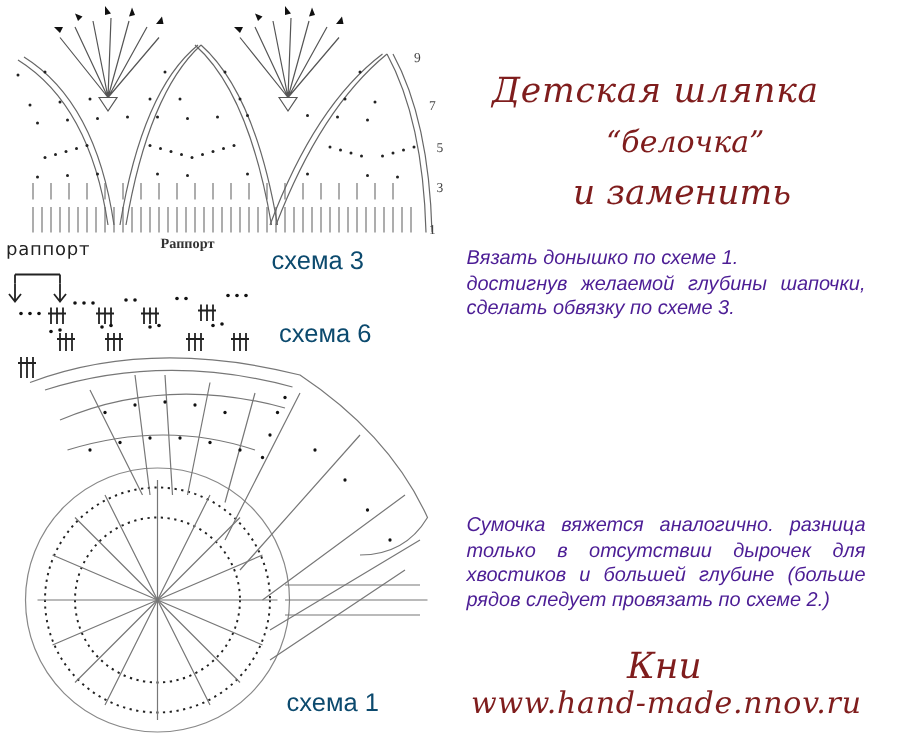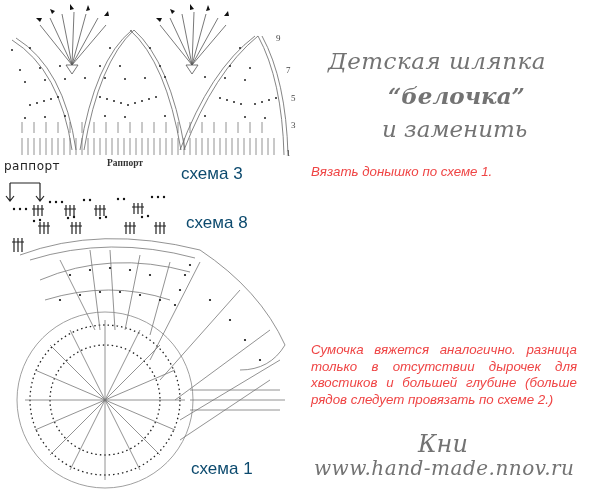--- a/index.html
+++ b/index.html
@@ -1,22 +1,22 @@
 <!DOCTYPE html>
 <html><head>
 <meta charset="utf-8">
 <style>
   html, body { margin: 0; padding: 0; background: #ffffff; }
   body { width: 600px; height: 490px; position: relative; overflow: hidden; font-family: "Liberation Sans", sans-serif; color: #1a1a1a; }
   .abs { position: absolute; }
-  .script { font-family: "DejaVu Serif", serif; font-style: italic; color: #737373; white-space: nowrap; }
+  .script { font-family: "DejaVu Serif", serif; font-style: italic; color: #7f1d1d; white-space: nowrap; }
   .title1 { left: 328px; top: 48px; font-size: 23px; letter-spacing: 0.5px; }
-  .title2 { left: 388px; top: 82px; font-size: 23px; font-weight: bold; }
+  .title2 { left: 404px; top: 82px; font-size: 20px; }
   .title3 { left: 382px; top: 116px; font-size: 23px; }
-  .body-text { left: 311px; width: 266px; font-style: italic; font-size: 13.3px; line-height: 16.6px; text-align: justify; color: #ef4444; }
+  .body-text { left: 311px; width: 266px; font-style: italic; font-size: 13.3px; line-height: 16.6px; text-align: justify; color: #4c1d95; }
   .body-text p { margin: 0; }
   .p-block1 { top: 164px; }
   .p-block2 { top: 342px; }
   .sig { left: 418px; top: 430px; font-size: 24px; }
   .url { left: 314px; top: 456px; font-size: 20px; letter-spacing: 0.5px; }
   .label { font-size: 17px; color: #0c4a6e; }
   .lbl-s3 { left: 181px; top: 164px; }
   .lbl-s2 { left: 186px; top: 213px; }
   .lbl-s1 { left: 191px; top: 459px; text-align: right; }
   .rapport-print { left: 107px; top: 158px; font-family: "Liberation Serif", serif; font-size: 9.5px; font-weight: bold; color: #333; }
@@ -188,35 +188,36 @@
     <circle cx="190" cy="265" r="1.1"></circle>
       <circle cx="185" cy="275" r="1.1"></circle>
       <circle cx="180" cy="290" r="1.1"></circle>
       <circle cx="175" cy="305" r="1.1"></circle>
   </g>
 </svg>
 
 <div class="abs rapport-hand">раппорт</div>
 <div class="abs rapport-print">Раппорт</div>
 <div class="abs label lbl-s3">схема 3</div>
-<div class="abs label lbl-s2">схема 8</div>
+<div class="abs label lbl-s2">схема 6</div>
 <div class="abs label lbl-s1">схема 1</div>
 
 <div class="abs rownum" style="left:276px; top:33px;">9</div>
 <div class="abs rownum" style="left:286px; top:65px;">7</div>
 <div class="abs rownum" style="left:291px; top:93px;">5</div>
 <div class="abs rownum" style="left:291px; top:120px;">3</div>
 <div class="abs rownum" style="left:286px; top:148px;">1</div>
 
 <div class="abs script title1">Детская шляпка</div>
 <div class="abs script title2">“белочка”</div>
 <div class="abs script title3">и заменить</div>
 
 <div class="abs body-text p-block1">
   <p>Вязать донышко по схеме 1.</p>
+  <p>достигнув желаемой глубины шапочки, сделать обвязку по схеме 3.</p>
 </div>
 
 <div class="abs body-text p-block2">
   <p>Сумочка вяжется аналогично. разница только в отсутствии дырочек для хвостиков и большей глубине (больше рядов следует провязать по схеме 2.)</p>
 </div>
 
 <div class="abs script sig">Кни</div>
 <div class="abs script url">www.hand-made.nnov.ru</div>
 
 </body></html>

